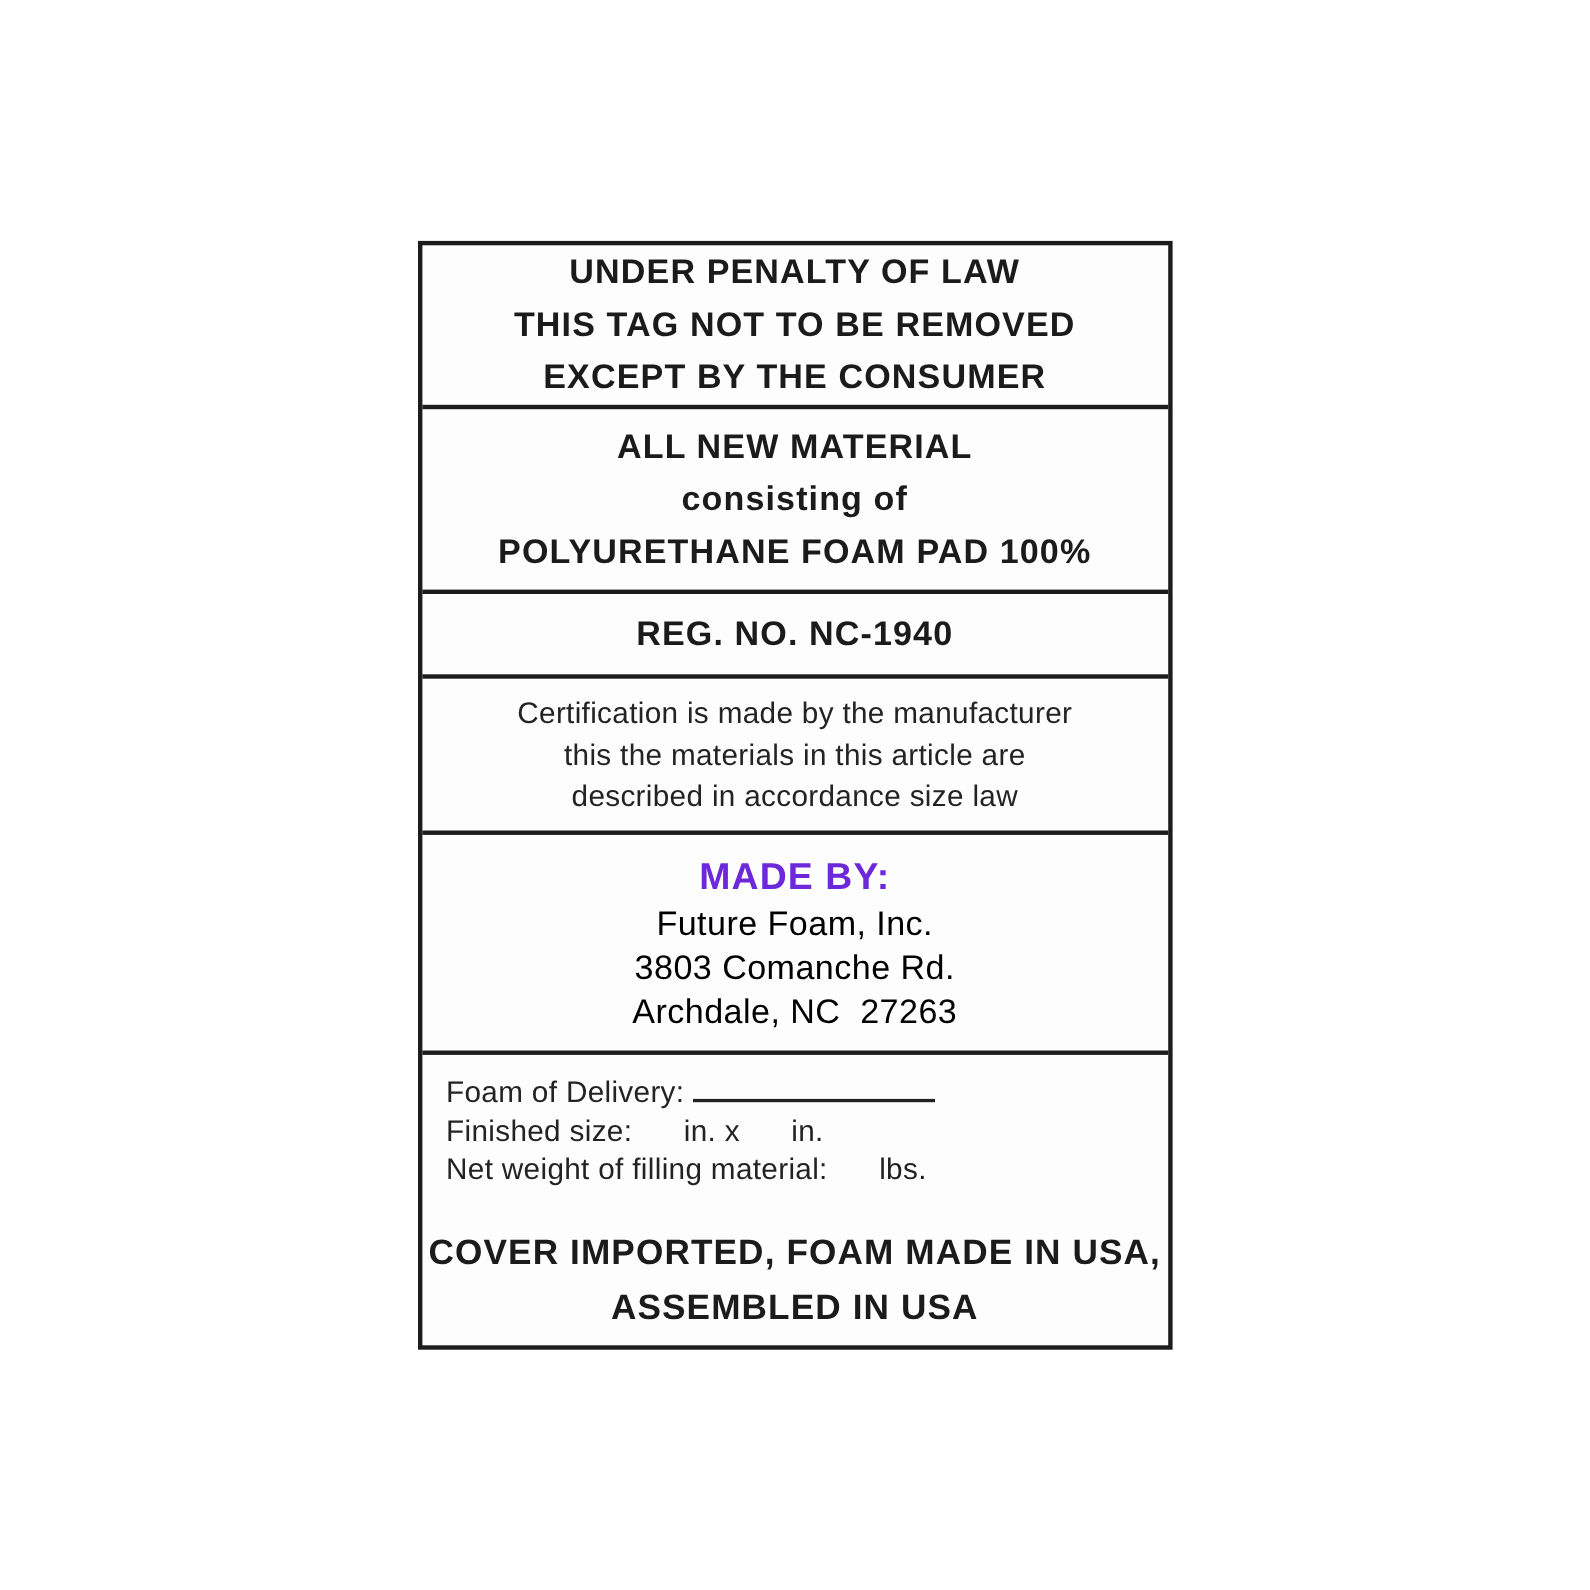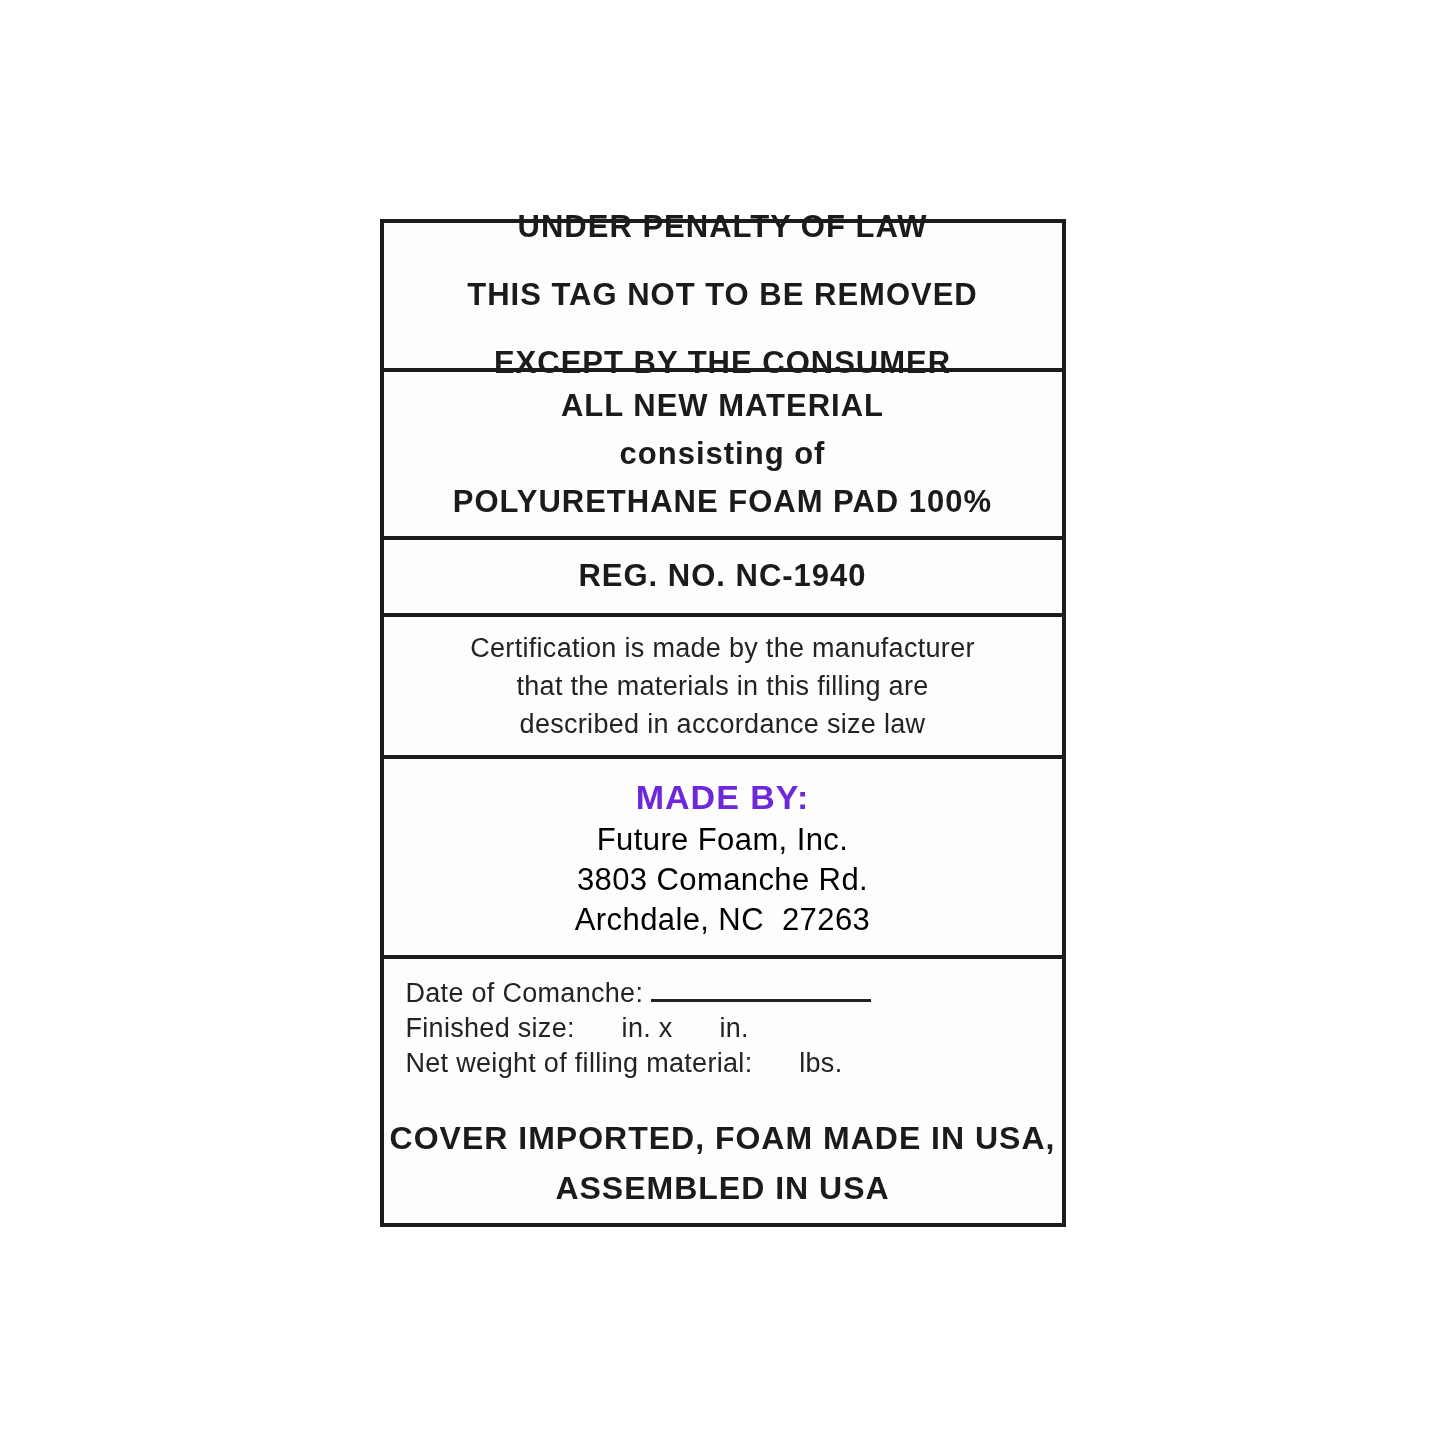--- a/index.html
+++ b/index.html
@@ -33,21 +33,21 @@
   .row {
     display: flex;
     flex-direction: column;
     align-items: center;
     justify-content: center;
     text-align: center;
     flex: 0 0 auto;
   }
   .row + .row { border-top: 4px solid #1c1c1c; }
 
-  .row-penalty      { height: 145px; gap: 20px; }
+  .row-penalty      { height: 145px; }
   .row-material     { height: 168px; }
   .row-reg          { height: 77px;  }
   .row-cert         { height: 142px; text-align: center; }
   .row-madeby       { height: 200px; }
   .row-details      { flex: 1 1 auto; align-items: stretch; text-align: left; }
 
   .hline {
     font-weight: bold;
     font-size: 31px;
     line-height: 48px;
@@ -130,34 +130,34 @@
       <div class="hline">consisting of</div>
       <div class="hline">POLYURETHANE FOAM PAD 100%</div>
     </section>
 
     <section class="row row-reg">
       <div class="hline">REG. NO. NC-1940</div>
     </section>
 
     <section class="row row-cert">
       <div class="cert-line">Certification is made by the manufacturer</div>
-      <div class="cert-line">that the materials in this filling are</div>
+      <div class="cert-line">this the materials in this article are</div>
       <div class="cert-line">described in accordance size law</div>
     </section>
 
     <section class="row row-madeby">
       <div class="madeby-heading">MADE BY:</div>
       <div class="addr-line">Future Foam, Inc.</div>
       <div class="addr-line">3803 Comanche Rd.</div>
       <div class="addr-line">Archdale, NC  27263</div>
     </section>
 
     <section class="row row-details">
       <div class="fill-block">
-        <div class="fill-line"><span>Date of Comanche:</span><span class="blank-underline"></span></div>
+        <div class="fill-line"><span>Foam of Delivery:</span><span class="blank-underline"></span></div>
         <div class="fill-line">Finished size:      in. x      in.</div>
         <div class="fill-line">Net weight of filling material:      lbs.</div>
       </div>
       <div class="origin-block">
         <div class="origin-line">COVER IMPORTED, FOAM MADE IN USA,</div>
         <div class="origin-line">ASSEMBLED IN USA</div>
       </div>
     </section>
 
   </div>

